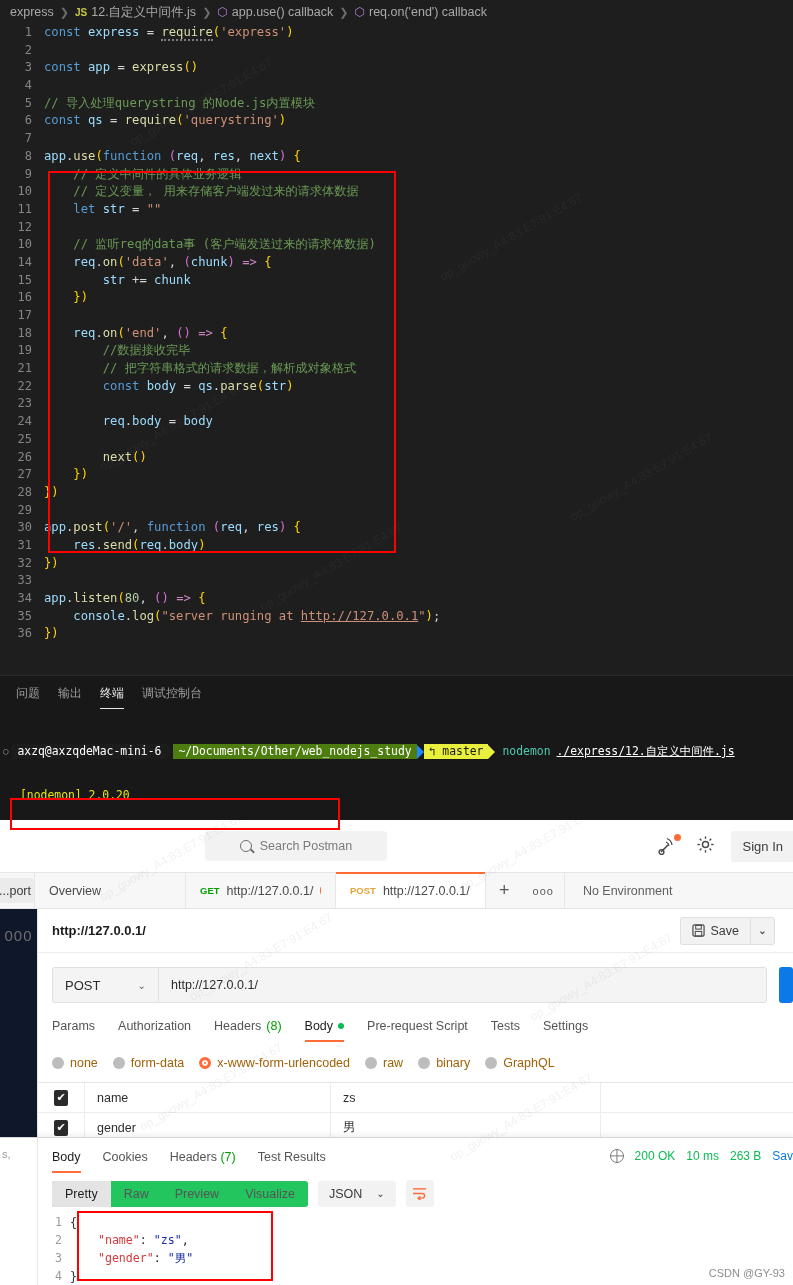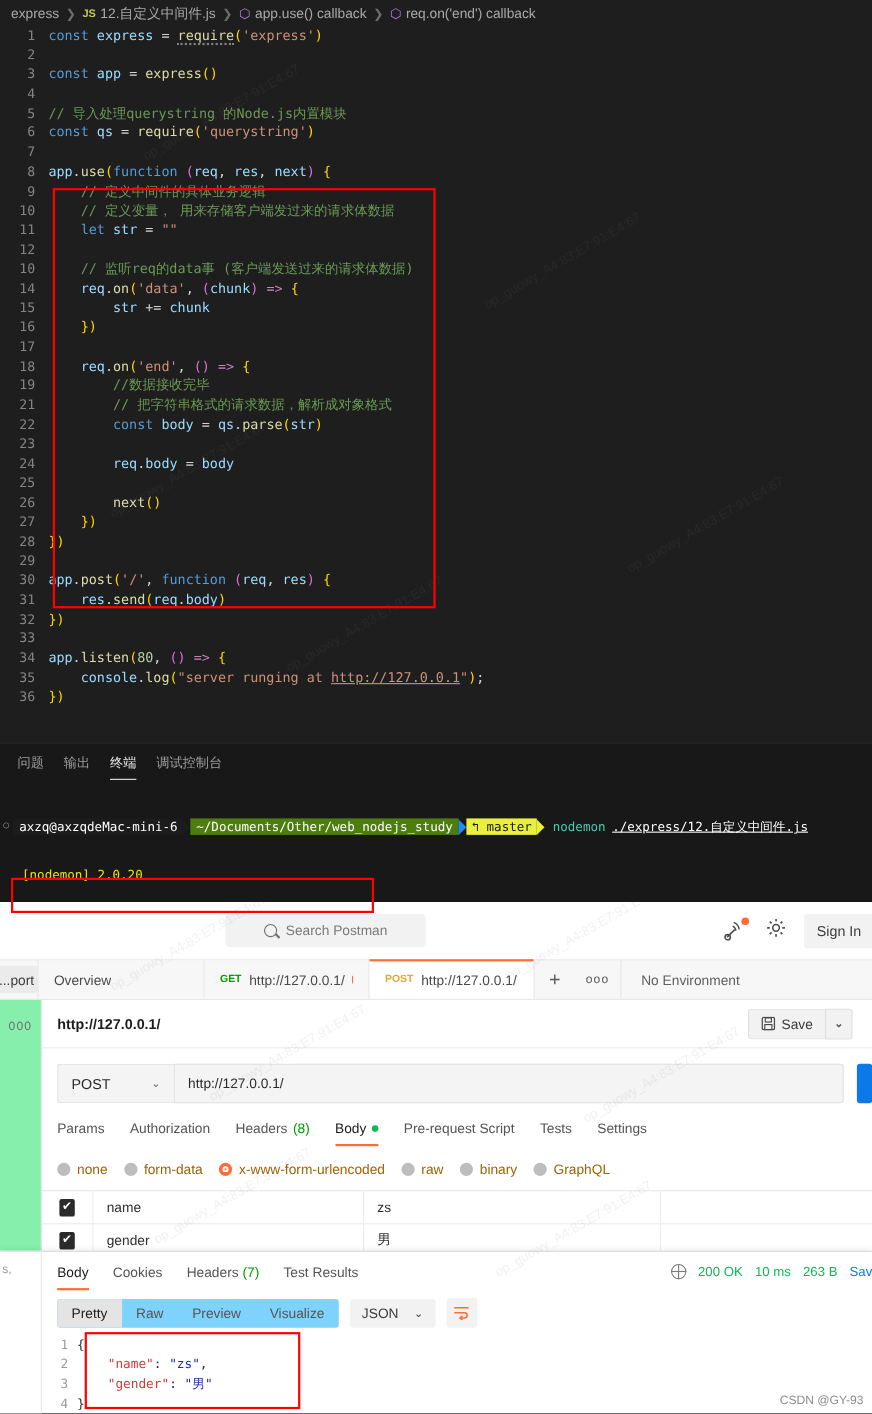--- a/index.html
+++ b/index.html
@@ -191,23 +191,23 @@
   }
   .verb-get { color: #00a000; font-size: 9.5px; font-weight: bold; }
   .verb-post { color: #e8a33d; font-size: 9.5px; font-weight: bold; }
   .tab-dot { width: 7px; height: 7px; border-radius: 50%; background: #ff6c37; margin-left: auto; }
   .pm-plus { display: flex; align-items: center; padding: 0 13px; color: #5a5a5a; font-size: 18px; }
   .pm-dots { display: flex; align-items: center; padding: 0 10px; color: #5a5a5a; font-size: 11px; letter-spacing: 1px; border-right: 1px solid #e6e6e6;}
   .pm-env { display: flex; align-items: center; padding: 0 18px; font-size: 12.5px; color: #5f5f5f; }
 
   .pm-body { display: flex; }
   .pm-sidebar {
-    width: 38px; border-right: 1px solid #e6e6e6; background: #86efac;
+    width: 38px; border-right: 1px solid #e6e6e6; background: #0f172a;
     display: flex; justify-content: center; padding-top: 18px;
-    font-size: 11px; color: #6f6f6f; letter-spacing: 1px;
+    font-size: 15px; color: #6f6f6f; letter-spacing: 1px;
   }
   .pm-main { flex: 1; }
   .pm-reqname {
     height: 44px; display: flex; align-items: center; padding: 0 0 0 14px;
     border-bottom: 1px solid #ececec; font-size: 13px; color: #1c1c1c; font-weight: bold;
     position: relative;
   }
   .pm-save-wrap { position: absolute; right: 18px; display: flex; }
   .pm-save {
     background: #f2f2f2; border: 1px solid #e0e0e0; border-right: none;
@@ -290,21 +290,21 @@
     font-size: 12px; color: #0cbb52;
   }
   .globe { width: 14px; height: 14px; border: 1.2px solid #7b7b7b; border-radius: 50%; position: relative; }
   .globe:before { content:""; position:absolute; left:50%; top:-1px; width:1.2px; height:14px; background:#7b7b7b; transform: translateX(-50%);}
   .globe:after { content:""; position:absolute; top:50%; left:-1px; width:14px; height:1.2px; background:#7b7b7b; transform: translateY(-50%);}
   .res-save { color: #0b79e8; }
   .res-toolbar {
     display: flex; align-items: center; gap: 0; padding: 7px 0 0 14px;
   }
   .res-fmt {
-    display: flex; background: #7dd3fc; border-radius: 3px; overflow: hidden;
+    display: flex; background: #22c55e; border-radius: 3px; overflow: hidden;
   }
   .res-fmt span { padding: 6px 13px; font-size: 12.5px; color: #555; }
   .res-fmt span.active { background: #e4e4e4; color: #1c1c1c; }
   .res-json {
     margin-left: 10px; background: #f2f2f2; border-radius: 3px;
     display: flex; align-items: center; gap: 14px;
     padding: 6px 11px; font-size: 12.5px; color: #3c3c3c;
   }
   .res-wrap-btn {
     margin-left: 10px; background: #f2f2f2; border-radius: 3px;

